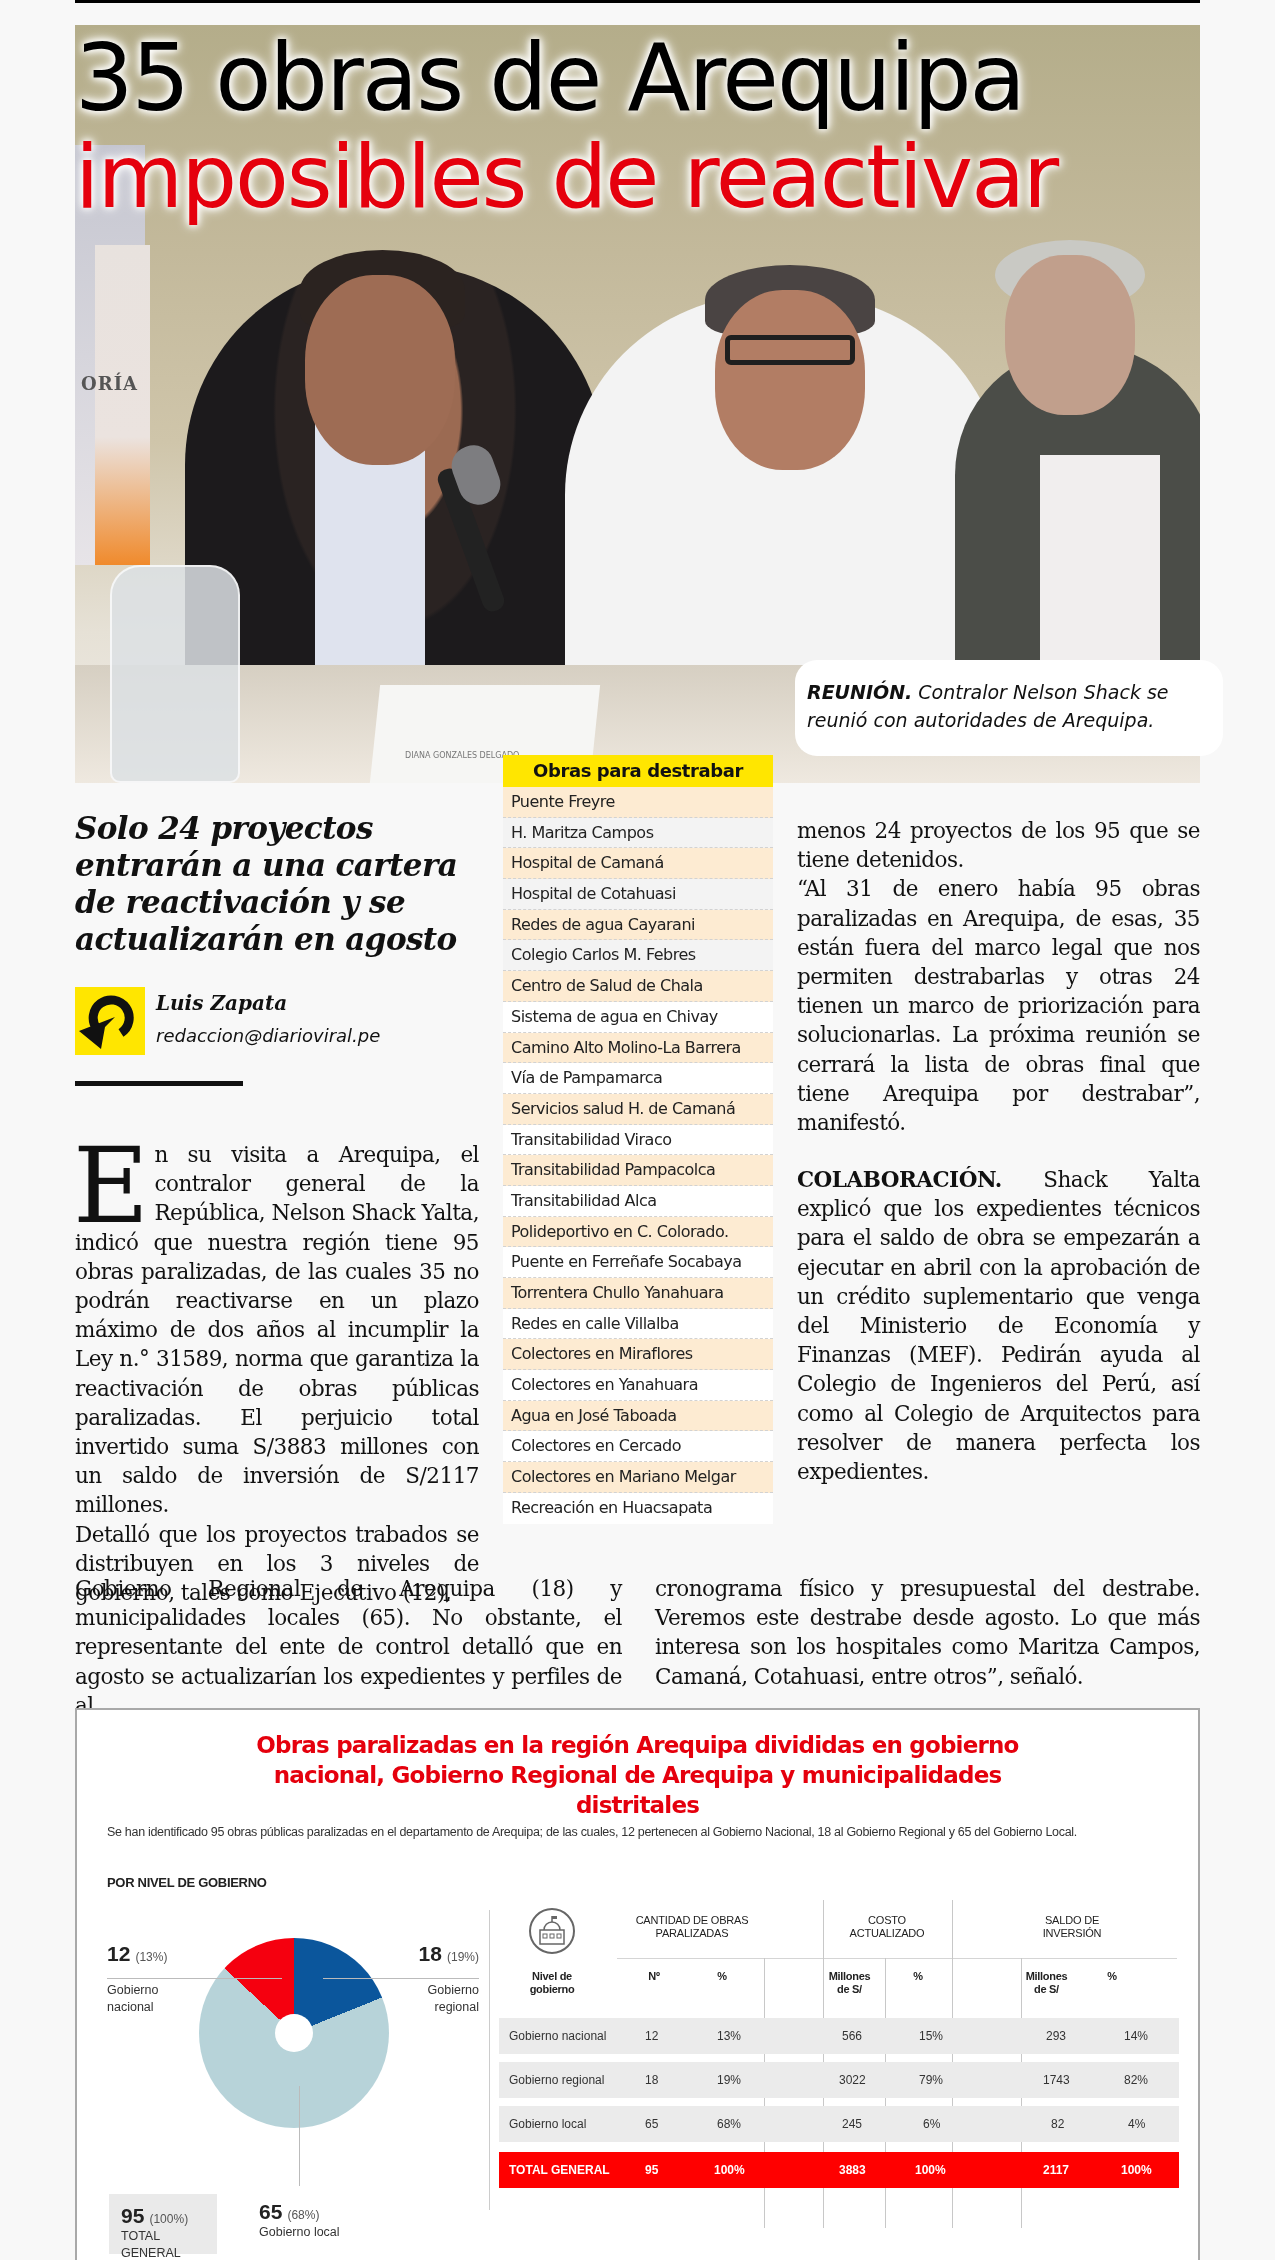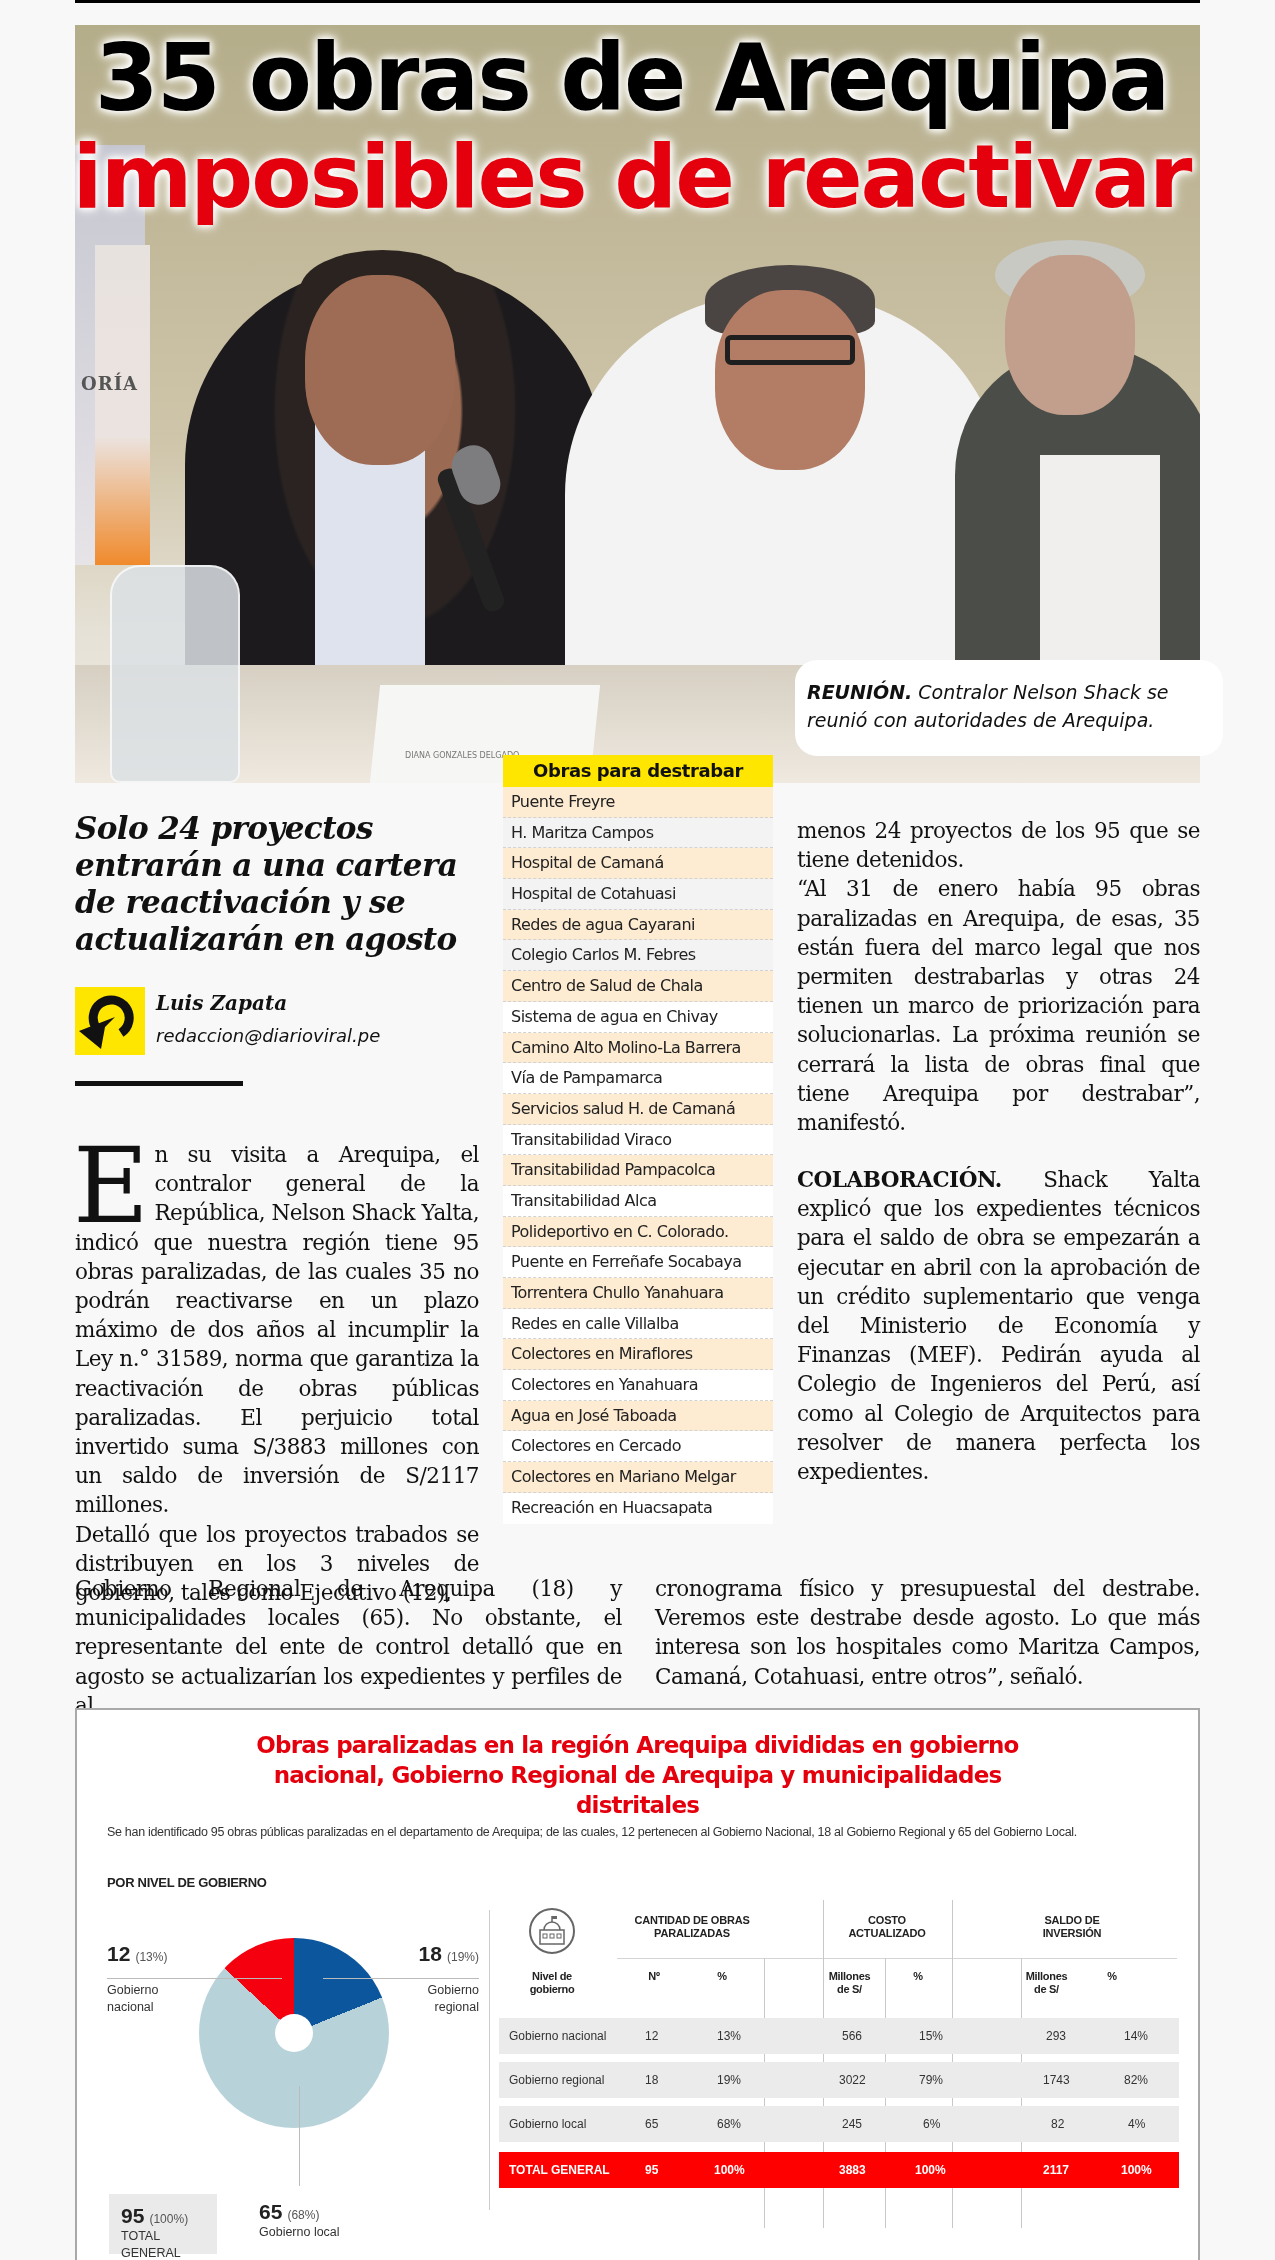--- a/index.html
+++ b/index.html
@@ -26,21 +26,21 @@
   .photo .glasses { position: absolute; left: 650px; top: 310px; width: 130px; height: 30px; border: 5px solid #1f1f1f; border-radius: 6px; }
   .photo .person3 { position: absolute; left: 880px; top: 320px; width: 260px; height: 440px; border-radius: 150px 150px 0 0; background: #4b4d48; }
   .photo .shirt3 { position: absolute; left: 965px; top: 430px; width: 120px; height: 330px; background: #f1eeee; }
   .photo .face3 { position: absolute; left: 930px; top: 230px; width: 130px; height: 160px; border-radius: 45%; background: #c19f8c; }
   .photo .hair3 { position: absolute; left: 920px; top: 215px; width: 150px; height: 70px; border-radius: 50%; background: #c9c9c4; }
   .photo .table { position: absolute; left: 0; top: 640px; width: 1125px; height: 120px; background: linear-gradient(180deg,#d6cfc2,#efe9e0); }
   .photo .pitcher { position: absolute; left: 35px; top: 540px; width: 130px; height: 218px; border-radius: 30px 30px 10px 10px; background: rgba(220,225,228,0.85); border: 2px solid rgba(255,255,255,0.7); }
   .photo .nameplate { position: absolute; left: 300px; top: 660px; width: 220px; height: 98px; background: #f6f6f4; transform: skewX(-6deg); }
   .photo .nameplate-text { position: absolute; left: 330px; top: 720px; font-family: "DejaVu Sans", sans-serif; font-size: 8px; color: #777; margin-top: 6px; }
 
-  .headline { position: absolute; left: 69px; top: 28px; width: 1125px; text-align: center; font-family: "DejaVu Sans", sans-serif; font-weight: bold; letter-spacing: -2px; line-height: 1; }
+  .headline { position: absolute; left: 75px; top: 28px; width: 1125px; font-family: "DejaVu Sans", sans-serif; font-weight: normal; letter-spacing: -2px; line-height: 1; }
   .headline .h1 { display: block; font-size: 92px; color: #000; text-shadow: 0 0 14px #fff, 0 0 10px #fff, 0 0 6px #fff; margin-top: 5px; }
   .headline .h2 { display: block; font-size: 88px; color: #e5000d; text-shadow: 0 0 14px #fff, 0 0 10px #fff, 0 0 6px #fff; margin-top: 8px; }
 
   .caption { position: absolute; left: 795px; top: 660px; width: 428px; height: 96px; background: #fff; border-radius: 22px; padding: 18px 14px 0 12px; font-family: "DejaVu Sans", sans-serif; font-style: italic; font-size: 19px; line-height: 28px; color: #111; }
   .caption b { font-weight: bold; }
 
   
   .obras { position: absolute; left: 503px; top: 755px; width: 270px; }
   .obras .hdr { height: 32px; background: #ffe600; text-align: center; font-family: "DejaVu Sans", sans-serif; font-weight: bold; font-size: 18px; line-height: 32px; color: #111; letter-spacing: -0.4px; }
   .obras .row { height: 30.7px; line-height: 30px; padding-left: 8px; font-family: "DejaVu Sans", sans-serif; font-size: 16px; color: #222; letter-spacing: -0.5px; border-bottom: 1px dashed #d2d2d2; white-space: nowrap; overflow: hidden; }
@@ -85,21 +85,21 @@
   .reg-txt { position: absolute; right: 8px; top: 82px; text-align: right; }
   .lead-line { position: absolute; height: 1px; background: #bbb; }
   .tot-box { position: absolute; left: 12px; top: 294px; width: 108px; height: 60px; background: #eaeaea; padding: 10px 0 0 12px; }
   .tot-box .lbl-txt { text-transform: uppercase; }
   .loc { position: absolute; left: 162px; top: 300px; }
   .vline { position: absolute; width: 1px; background: #bbb; }
 
   .tbl-area { position: absolute; left: 410px; top: 190px; width: 700px; height: 320px; }
   .tbl-divider { position: absolute; left: 412px; top: 200px; width: 1px; height: 300px; background: #ccc; }
   .tbl-icon { position: absolute; left: 42px; top: 8px; width: 46px; height: 46px; border-radius: 50%; border: 2px solid #666; }
-  .tbl-h1 { position: absolute; top: 14px; text-align: center; font-family: "Liberation Sans", sans-serif; font-weight: bold; font-size: 11px; line-height: 13px; color: #222; text-transform: uppercase; letter-spacing: -0.2px; }
+  .tbl-h1 { position: absolute; top: 14px; text-align: center; font-family: "Liberation Sans", sans-serif; font-weight: normal; font-size: 11px; line-height: 13px; color: #222; text-transform: uppercase; letter-spacing: -0.2px; }
   .tbl-h2 { position: absolute; top: 70px; text-align: center; font-family: "Liberation Sans", sans-serif; font-weight: bold; font-size: 11px; line-height: 13px; color: #222; letter-spacing: -0.3px; }
   .tbl-row { position: absolute; left: 12px; width: 680px; height: 36px; background: #ebebeb; font-family: "Liberation Sans", sans-serif; font-size: 12px; color: #333; }
   .tbl-row.total { background: #ff0000; color: #fff; font-weight: bold; }
   .tbl-row span { position: absolute; top: 11px; }
   .grid-v { position: absolute; width: 1px; background: #c8c8c8; }
   .grid-h { position: absolute; height: 1px; background: #d5d5d5; }
 </style>
 </head>
 <body>
 

